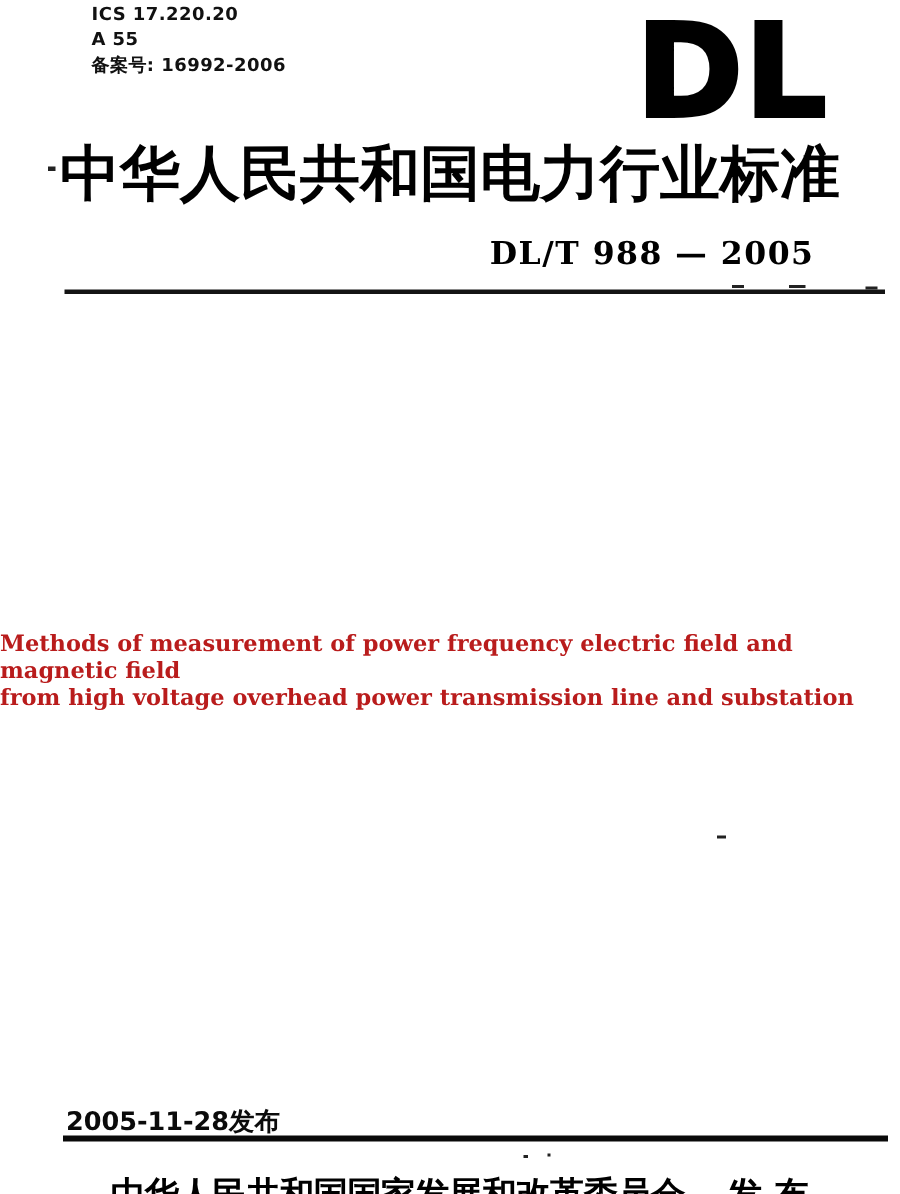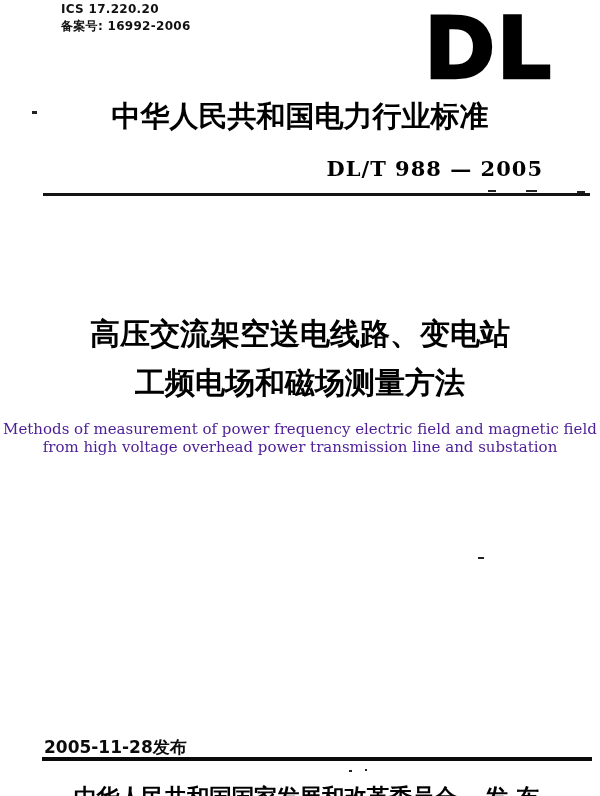--- a/index.html
+++ b/index.html
@@ -43,21 +43,21 @@
 
   
   .org-title {
     position: absolute;
     top: 94px;
     left: 0;
     width: 600px;
     text-align: center;
     font-family: "DejaVu Serif", "Liberation Serif", serif;
     font-weight: bold;
-    font-size: 29px;
+    font-size: 40px;
     line-height: 44px;
     white-space: nowrap;
     color: #000;
   }
 
   
   .std-number {
     position: absolute;
     top: 156px;
     right: 57px;
@@ -85,26 +85,26 @@
     line-height: 49px;
     color: #000;
   }
 
   
   .title-en {
     position: absolute;
     top: 420px;
     left: 0;
     width: 600px;
-    text-align: center;
+    text-align: left;
     font-family: "DejaVu Serif", "Liberation Serif", serif;
-    font-weight: normal;
+    font-weight: bold;
     font-size: 15px;
     line-height: 18px;
-    color: #4c1d95;
+    color: #b91c1c;
   }
 
   
   .date {
     position: absolute;
     top: 736px;
     font-family: "DejaVu Sans", sans-serif;
     font-weight: bold;
     font-size: 17px;
     color: #0b0b0b;
@@ -148,35 +148,32 @@
   .speck-d2    { left: 526px; top: 190px; width: 11px; height: 2px; }
   .speck-d3    { left: 577px; top: 191px; width: 8px;  height: 2px; }
 </style>
 </head>
 <body>
 
 <div class="page">
 
   <div class="ics-block">
     <div>ICS 17.220.20</div>
+    <div>A 55</div>
     <div>备案号: 16992-2006</div>
   </div>
 
   <div class="dl-logo">DL</div>
 
   <div class="org-title">中华人民共和国电力行业标准</div>
 
   <div class="std-number">DL/T 988 — 2005</div>
 
   <div class="rule rule-top"></div>
 
-  <div class="title-cn">
-    <div>高压交流架空送电线路、变电站</div>
-    <div>工频电场和磁场测量方法</div>
-  </div>
 
   <div class="title-en">
     <div>Methods of measurement of power frequency electric field and magnetic field</div>
     <div>from high voltage overhead power transmission line and substation</div>
   </div>
 
   <div class="date date-issue">2005-11-28发布</div>
 
   <div class="rule rule-bottom"></div>
 

